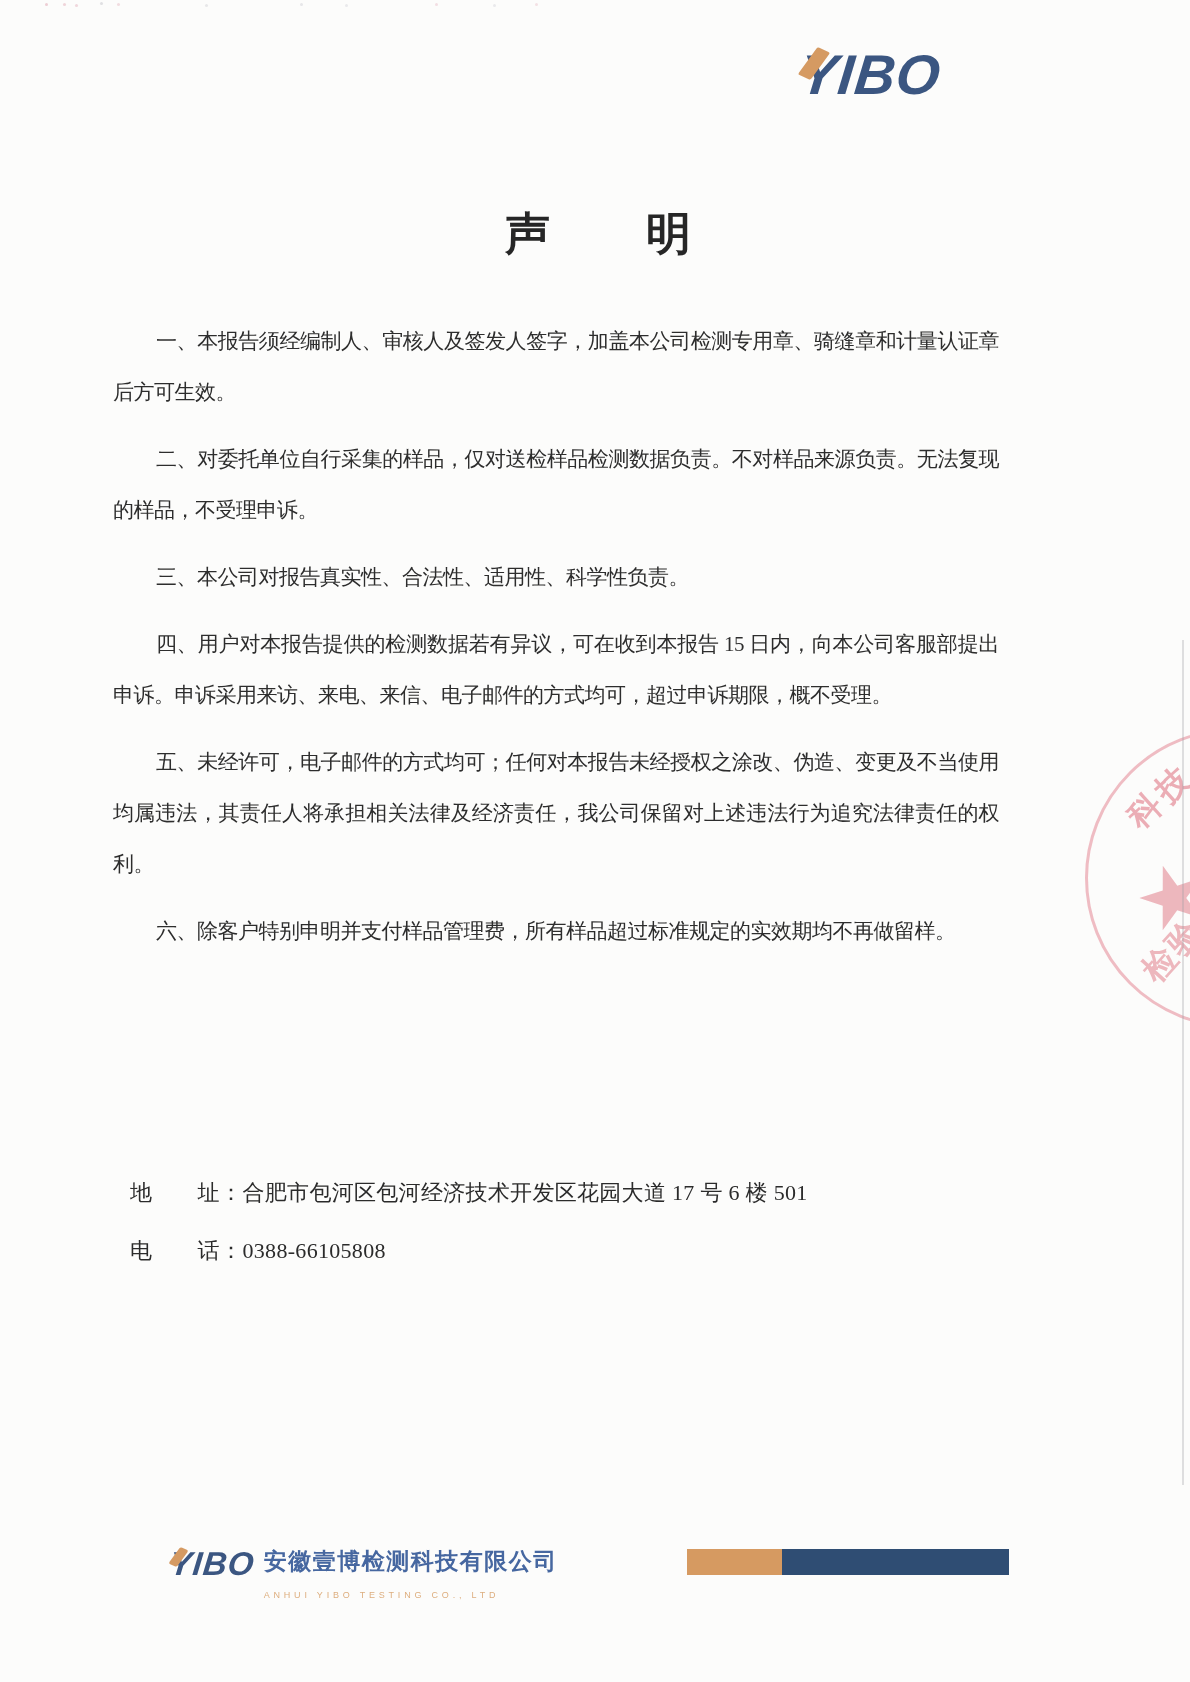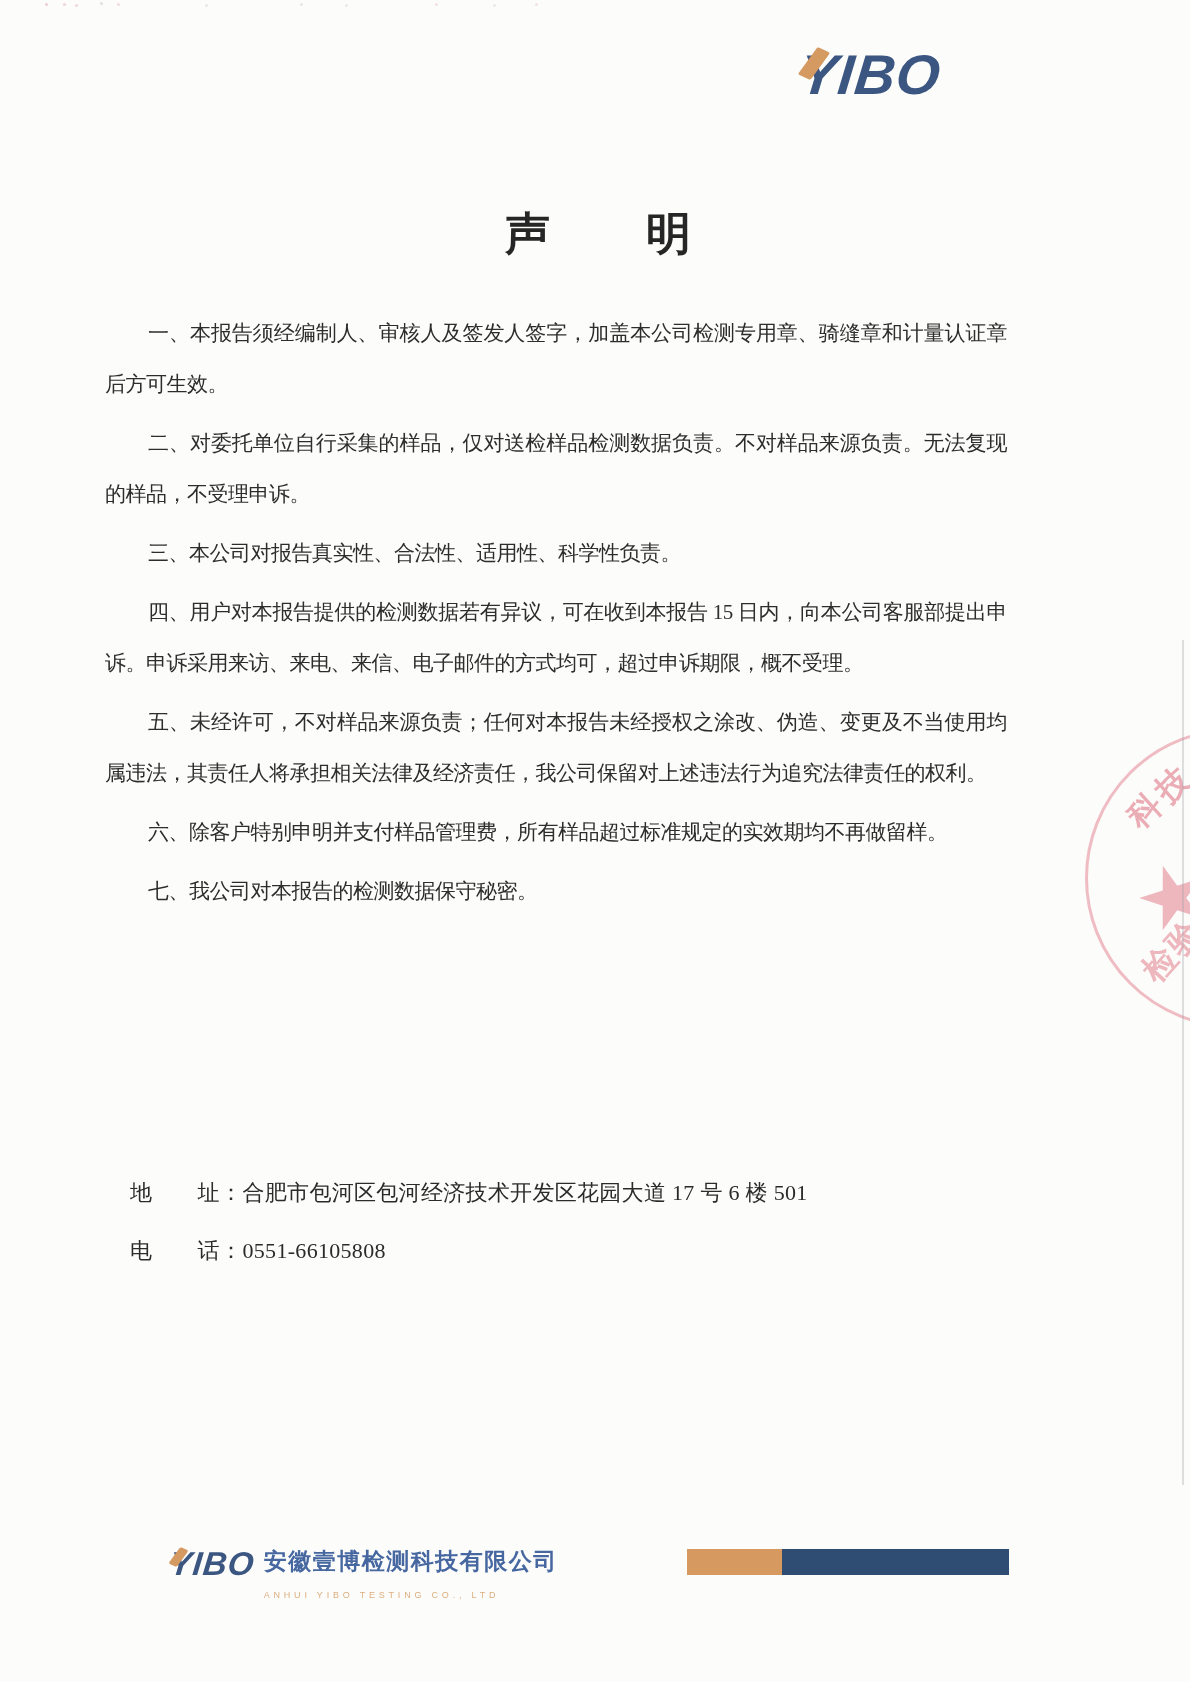--- a/index.html
+++ b/index.html
@@ -31,21 +31,21 @@
   
   .title{
     position:absolute;left:0;top:200px;width:100%;margin:4px;text-align:center;
     font-size:45px;font-weight:600;letter-spacing:2px;color:#262626;white-space:pre;
   }
   
   .statement{
     position:absolute;left:97px;top:300px;width:918px;
     font-size:21px;line-height:51px;letter-spacing:-0.5px;text-align:justify;
   }
-  .statement p{margin:8px;text-indent:43px;}
+  .statement p{margin:16px;text-indent:43px;}
   
   .contact{position:absolute;left:97px;top:1106px;font-size:22px;color:#2b2b2b;}
   .contact-row{height:58px;line-height:58px;white-space:pre;}
   .c-label{letter-spacing:.5px;}
   .c-value{letter-spacing:.3px;}
   
   .footer-left{position:absolute;left:170px;top:1546px;display:flex;align-items:flex-start;gap:9px;}
   .footer-logo{position:relative;height:40px;}
   .footer-logo .logo-stroke{left:4px;top:1px;width:9px;height:20px;}
   .footer-logo .logo-text{font-size:33px;line-height:36px;}
@@ -92,31 +92,30 @@
     <span class="logo-text">YIBO</span>
   </div>
 
   <h1 class="title">声　　明</h1>
 
   <div class="statement">
     <p>一、本报告须经编制人、审核人及签发人签字，加盖本公司检测专用章、骑缝章和计量认证章后方可生效。</p>
     <p>二、对委托单位自行采集的样品，仅对送检样品检测数据负责。不对样品来源负责。无法复现的样品，不受理申诉。</p>
     <p>三、本公司对报告真实性、合法性、适用性、科学性负责。</p>
     <p>四、用户对本报告提供的检测数据若有异议，可在收到本报告 15 日内，向本公司客服部提出申诉。申诉采用来访、来电、来信、电子邮件的方式均可，超过申诉期限，概不受理。</p>
-    <p>五、未经许可，不对样品来源负责；任何对本报告未经授权之涂改、伪造、变更及不当使用均属违法，其责任人将承担相关法律及经济责任，我公司保留对上述违法行为追究法律责任的权利。</p>
+    <p>五、未经许可，电子邮件的方式均可；任何对本报告未经授权之涂改、伪造、变更及不当使用均属违法，其责任人将承担相关法律及经济责任，我公司保留对上述违法行为追究法律责任的权利。</p>
     <p>六、除客户特别申明并支付样品管理费，所有样品超过标准规定的实效期均不再做留样。</p>
-    <p>七、我公司对本报告的检测数据保守秘密。</p>
   </div>
 
   <div class="contact">
     <div class="contact-row">
       <span class="c-label">地　　址：</span><span class="c-value">合肥市包河区包河经济技术开发区花园大道 17 号 6 楼 501</span>
     </div>
     <div class="contact-row">
-      <span class="c-label">电　　话：</span><span class="c-value">0551-66105808</span>
+      <span class="c-label">电　　话：</span><span class="c-value">0388-66105808</span>
     </div>
   </div>
 
   <div class="footer-left">
     <div class="footer-logo">
       <span class="logo-stroke"></span>
       <span class="logo-text">YIBO</span>
     </div>
     <div class="footer-company">
       <span class="company-cn">安徽壹博检测科技有限公司</span>

